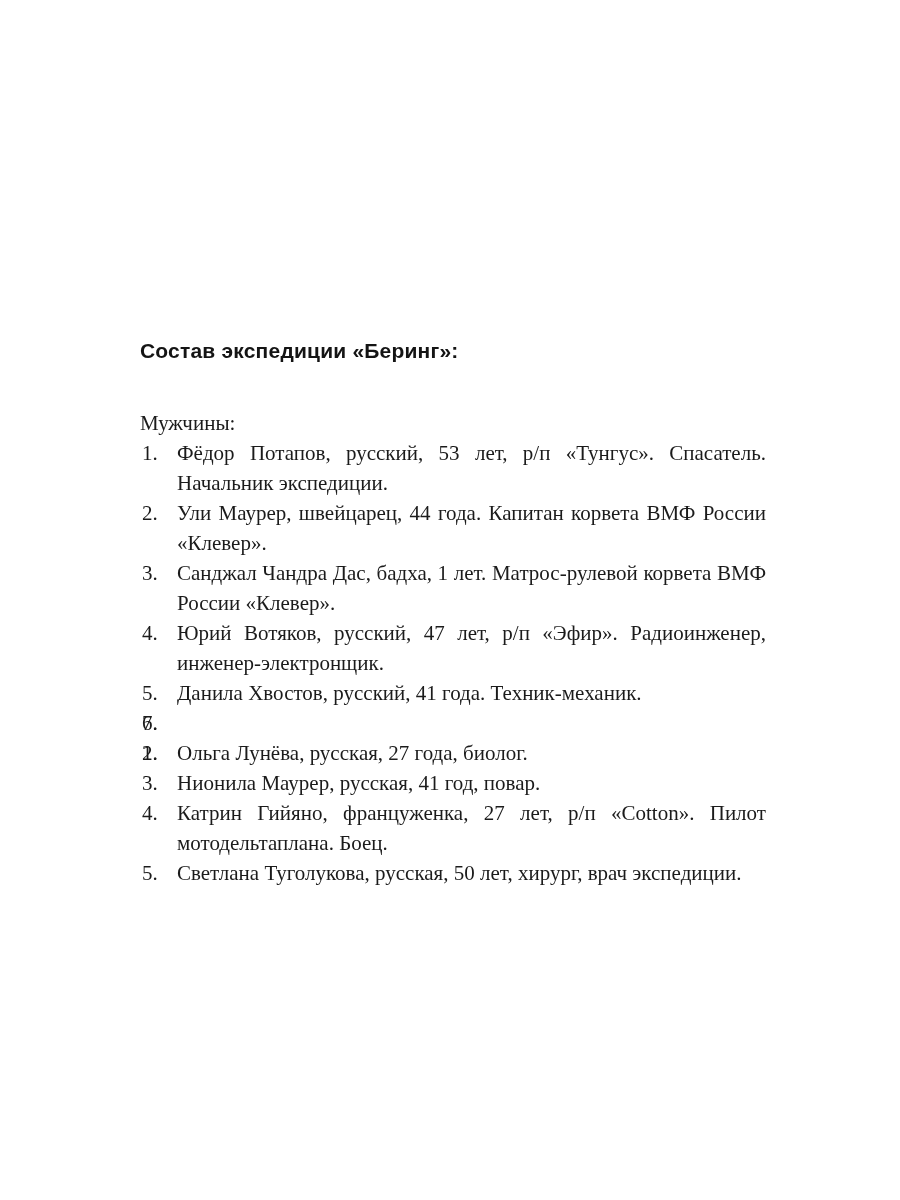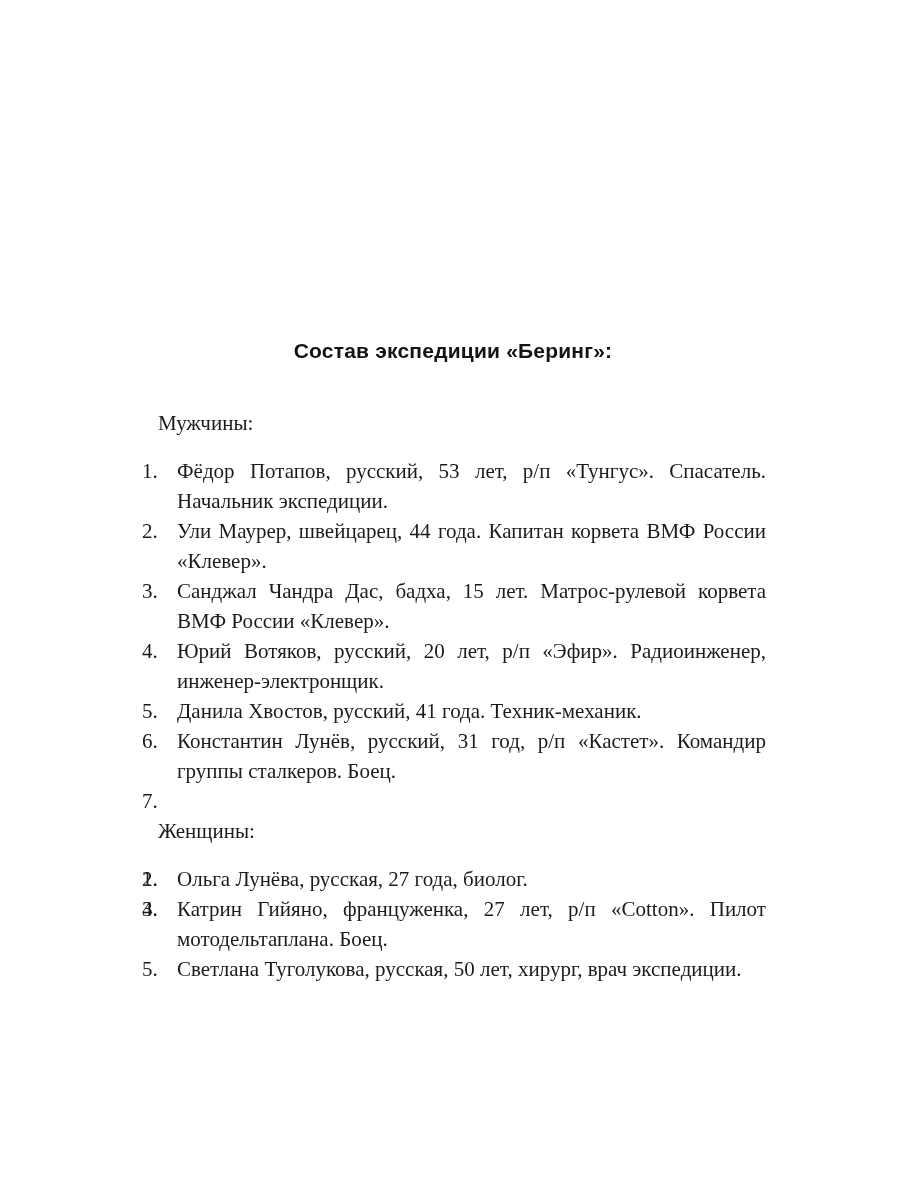--- a/index.html
+++ b/index.html
@@ -19,36 +19,35 @@
     position: absolute;
     left: 140px;
     top: 338px;
     width: 626px;
   }
   .page-title {
     font-family: "Liberation Sans", sans-serif;
     font-weight: bold;
     font-size: 21px;
     line-height: 26px;
-    text-align: center;
     margin: 0 0 44px 0;
     letter-spacing: 0.2px;
     color: #141414;
   }
   .section {
     margin: 0;
   }
   .section + .section {
     margin-top: 30px;
   }
   .section-heading {
     font-size: 21px;
     line-height: 30px;
     font-weight: normal;
-    margin: 18px;
+    margin: 0;
   }
   ol.member-list {
     list-style: none;
     margin: 0;
     padding: 0;
   }
   ol.member-list li {
     position: relative;
     padding-left: 37px;
     font-size: 21px;
@@ -66,32 +65,31 @@
 
 <div class="page">
 
   <h1 class="page-title">Состав экспедиции «Беринг»:</h1>
 
   <div class="section">
     <p class="section-heading">Мужчины:</p>
     <ol class="member-list">
         <li><span class="num">1.</span><span>Фёдор Потапов, русский, 53 лет, р/п «Тунгус». Спасатель. Начальник экспедиции.</span></li>
         <li><span class="num">2.</span><span>Ули Маурер, швейцарец, 44 года. Капитан корвета ВМФ России «Клевер».</span></li>
-        <li><span class="num">3.</span><span>Санджал Чандра Дас, бадха, 15 лет. Матрос-рулевой корвета ВМФ России «Клевер».</span></li>
-        <li><span class="num">4.</span><span>Юрий Вотяков, русский, 20 лет, р/п «Эфир». Радиоинженер, инженер-электронщик.</span></li>
+        <li><span class="num">3.</span><span>Санджал Чандра Дас, бадха, 1 лет. Матрос-рулевой корвета ВМФ России «Клевер».</span></li>
+        <li><span class="num">4.</span><span>Юрий Вотяков, русский, 47 лет, р/п «Эфир». Радиоинженер, инженер-электронщик.</span></li>
         <li><span class="num">5.</span><span>Данила Хвостов, русский, 41 года. Техник-механик.</span></li>
-        <li><span class="num">6.</span><span>Константин Лунёв, русский, 31 год, р/п «Кастет». Командир группы сталкеров. Боец.</span></li>
+        <li><span class="num">6.</span></li>
         <li><span class="num">7.</span></li>
       </ol>
   </div>
 
   <div class="section">
-    <p class="section-heading">Женщины:</p>
     <ol class="member-list">
         <li><span class="num">1.</span></li>
         <li><span class="num">2.</span><span>Ольга Лунёва, русская, 27 года, биолог.</span></li>
-        <li><span class="num">3.</span></li>
+        <li><span class="num">3.</span><span>Нионила Маурер, русская, 41 год, повар.</span></li>
         <li><span class="num">4.</span><span>Катрин Гийяно, француженка, 27 лет, р/п «Cotton». Пилот мотодельтаплана. Боец.</span></li>
         <li><span class="num">5.</span><span>Светлана Туголукова, русская, 50 лет, хирург, врач экспедиции.</span></li>
       </ol>
   </div>
 
 </div>
 
 </body></html>

